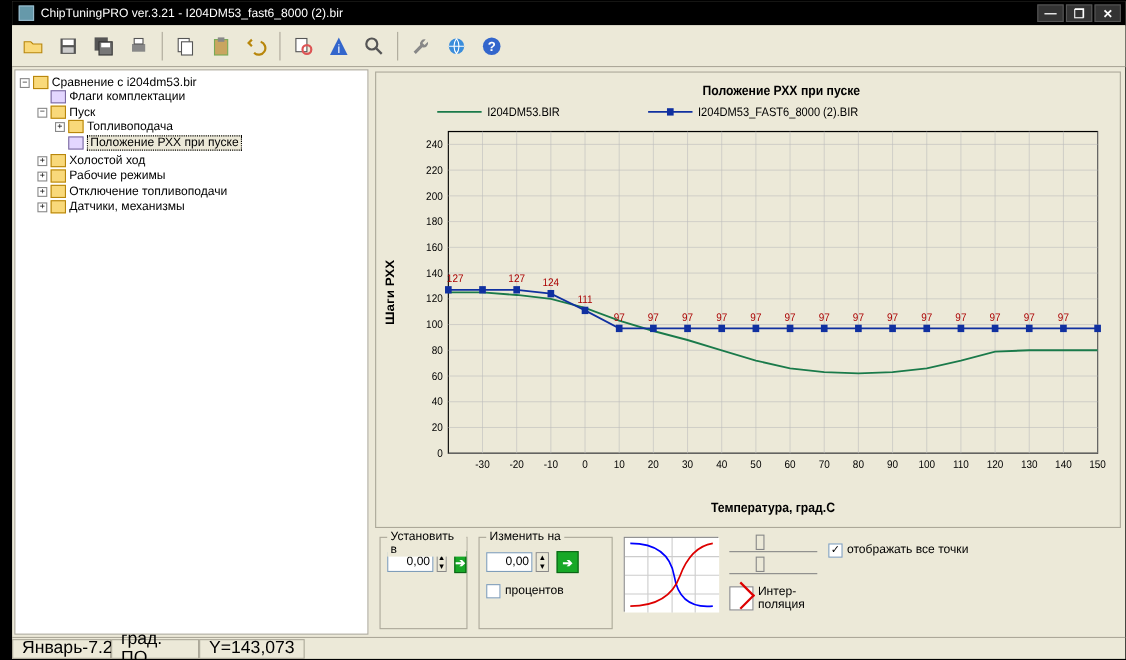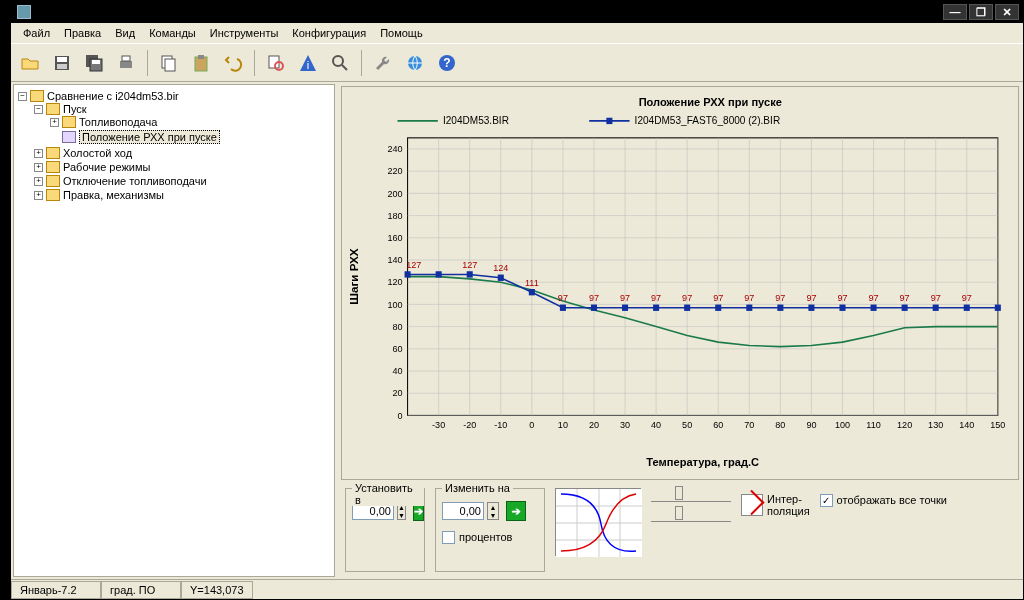--- a/index.html
+++ b/index.html
@@ -148,50 +148,42 @@
   }
   .sliders{display:flex;flex-direction:column;gap:6px;}
   .slider{width:80px;height:14px;border-bottom:1px solid #888;position:relative;}
   .slider::after{content:"";position:absolute;left:30%;top:-2px;width:6px;height:12px;background:#ece9d8;border:1px solid #888;}
   .interp{display:flex;align-items:center;gap:4px;}
   .interp-icon{width:22px;height:22px;border:1px solid #888;background:#fff;display:flex;align-items:flex-end;justify-content:flex-start;}
   .interp-icon::before{content:"";width:16px;height:16px;border-bottom:2px solid #d00;border-right:2px solid #d00;transform:rotate(-45deg) translate(3px,-2px);}
   .statusbar{
     height:20px;border-top:1px solid #aca899;
     display:flex;align-items:center;
-    font-size:11px;
+    font-size:16px;
   }
   .statusbar .cell{border:1px solid #aca899;padding:1px 8px;height:18px;display:flex;align-items:center;}
   svg text { font-family: Tahoma, sans-serif; }
 </style>
 </head>
 <body>
 
 <div class="window">
 
   <div class="titlebar">
     <div class="title">
       <span class="title-icon"></span>
+      <span>ChipTuningPRO ver.3.21 - I204DM53_fast6_8000 (2).bir</span>
     </div>
     <div class="win-btns">
       <div class="win-btn">—</div>
       <div class="win-btn">❐</div>
       <div class="win-btn">✕</div>
     </div>
   </div>
 
-  <div class="menubar">
-    <span class="mitem">Файл</span>
-    <span class="mitem">Правка</span>
-    <span class="mitem">Вид</span>
-    <span class="mitem">Команды</span>
-    <span class="mitem">Инструменты</span>
-    <span class="mitem">Конфигурация</span>
-    <span class="mitem">Помощь</span>
-  </div>
 
   <div class="toolbar">
     <div class="tbtn">
         <svg width="20" height="20">
           <path d="M2 6h6l2 2h8v8H2z" fill="#f9d97a" stroke="#b8860b"></path>
         </svg>
       </div>
     <div class="tbtn">
         <svg width="20" height="20">
           <rect x="3" y="3" width="14" height="14" fill="#555"></rect>
@@ -274,20 +266,27 @@
 
     <div class="tree">
       <ul style="padding-left:0">
         <li>
           <div class="row">
             <span class="exp">−</span>
             <span class="ticon folder"></span>
             <span>Сравнение с i204dm53.bir</span>
           </div>
           <ul>
+            <li>
+                <div class="row">
+              <span class="noexp"></span>
+                  <span class="ticon leaf"></span>
+              <span>Флаги комплектации</span>
+                </div>
+              </li>
             <li>
               <div class="row">
                 <span class="exp">−</span>
                 <span class="ticon folder"></span>
                 <span>Пуск</span>
                 </div>
               <ul>
                 <li>
                     <div class="row">
                   <span class="exp">+</span>
@@ -322,21 +321,21 @@
                 <div class="row">
               <span class="exp">+</span>
               <span class="ticon folder"></span>
               <span>Отключение топливоподачи</span>
                 </div>
               </li>
             <li>
                 <div class="row">
               <span class="exp">+</span>
               <span class="ticon folder"></span>
-              <span>Правка, механизмы</span>
+              <span>Датчики, механизмы</span>
                 </div>
               </li>
           </ul>
         </li>
       </ul>
     </div>
 
     <div class="rightpane">
 
       <div class="chart-box">
@@ -463,21 +462,21 @@
           <div class="spin" style="margin-top:6px">
             <input value="0,00" style="">
             <div class="spinbtns">
                 <div>▲</div>
                 <div>▼</div>
               </div>
             <div class="gobtn">➔</div>
           </div>
         </div>
 
-        <div class="group" style="width:110px">
+        <div class="group" style="width:122px">
           <div class="glabel">Изменить на</div>
           <div class="spin" style="margin-top:6px">
             <input value="0,00" style="">
             <div class="spinbtns">
                 <div>▲</div>
                 <div>▼</div>
               </div>
             <div class="gobtn">➔</div>
           </div>
           <div class="chk">
@@ -495,21 +494,21 @@
                 <line x1="0" y1="51" x2="86" y2="51"></line>
               <line x1="21" y1="0" x2="21" y2="68"></line>
                 <line x1="43" y1="0" x2="43" y2="68"></line>
                 <line x1="64" y1="0" x2="64" y2="68"></line>
             </g>
             <path d="M5 5 Q40 5 45 35 T80 62" fill="none" stroke="#00f" stroke-width="1.5"></path>
             <path d="M5 62 Q40 62 50 35 T80 5" fill="none" stroke="#d00" stroke-width="1.5"></path>
           </svg>
         </div>
 
-        <div style="display:flex;flex-direction:row;gap:10px;">
+        <div style="display:flex;flex-direction:column;gap:10px;">
           <div class="sliders">
             <div class="slider"></div>
             <div class="slider"></div>
           </div>
           <div class="interp">
             <span class="interp-icon"></span>
             <span style="white-space:pre-line">Интер-
 поляция</span>
           </div>
         </div>

